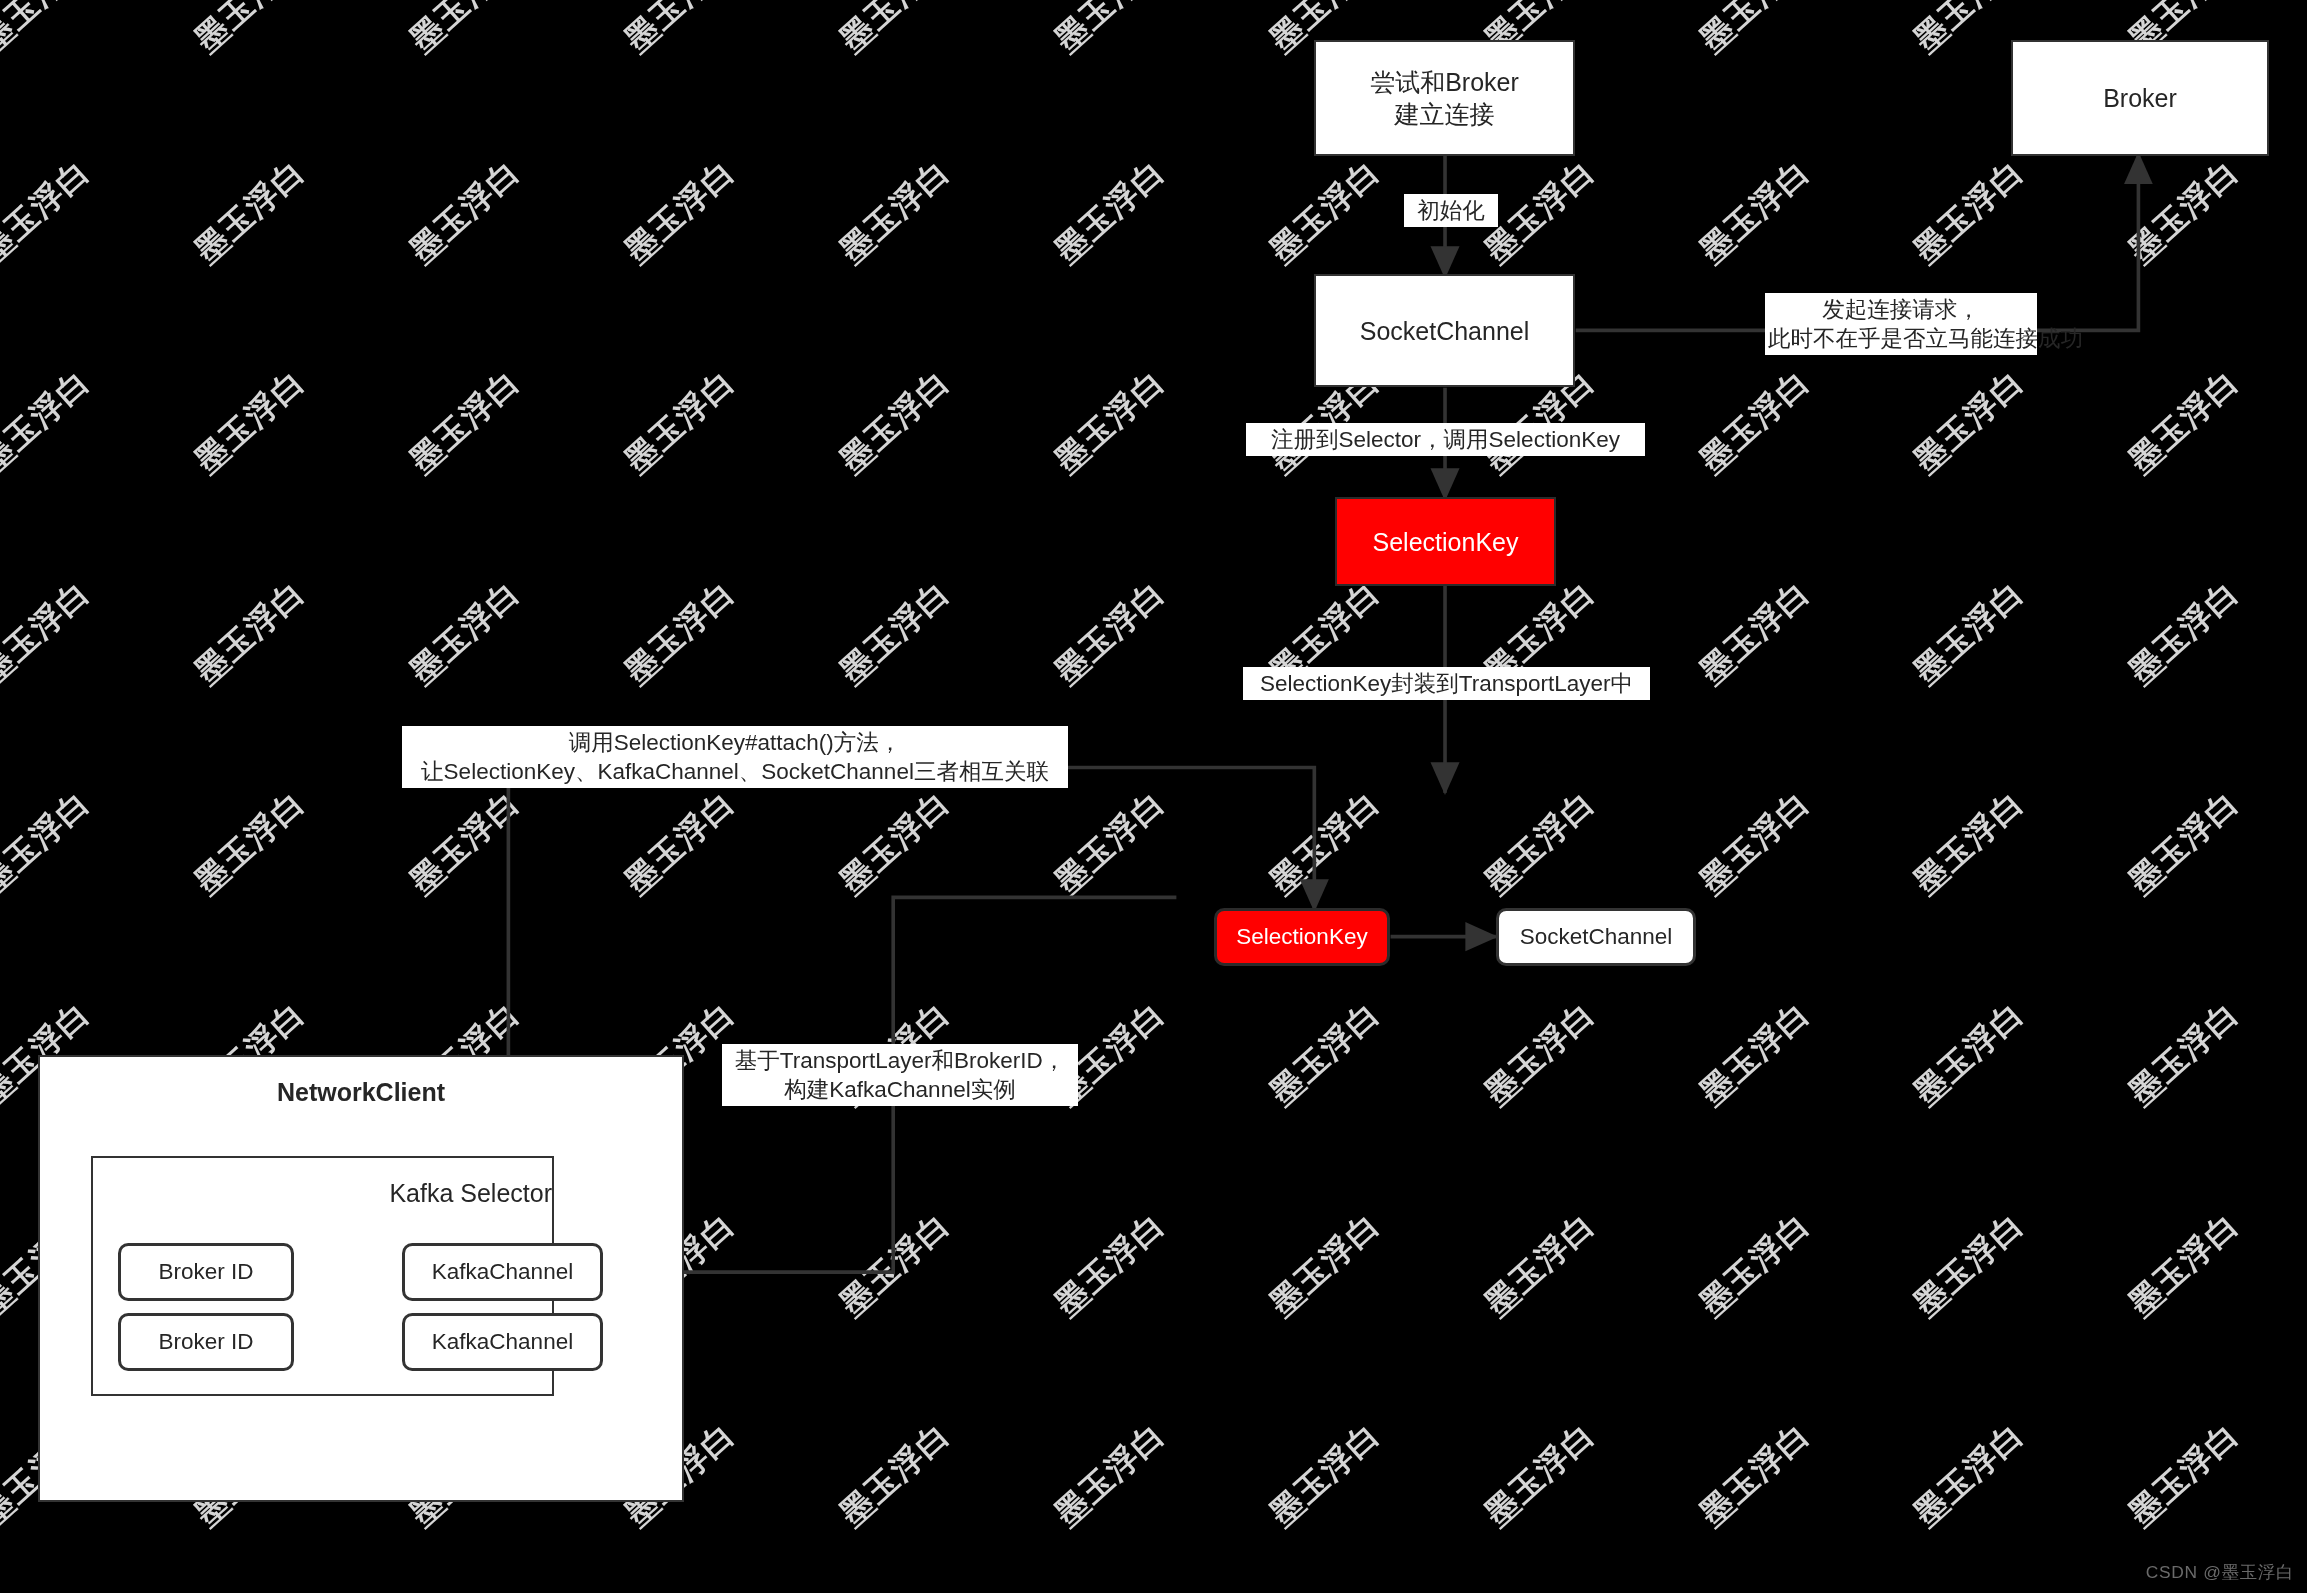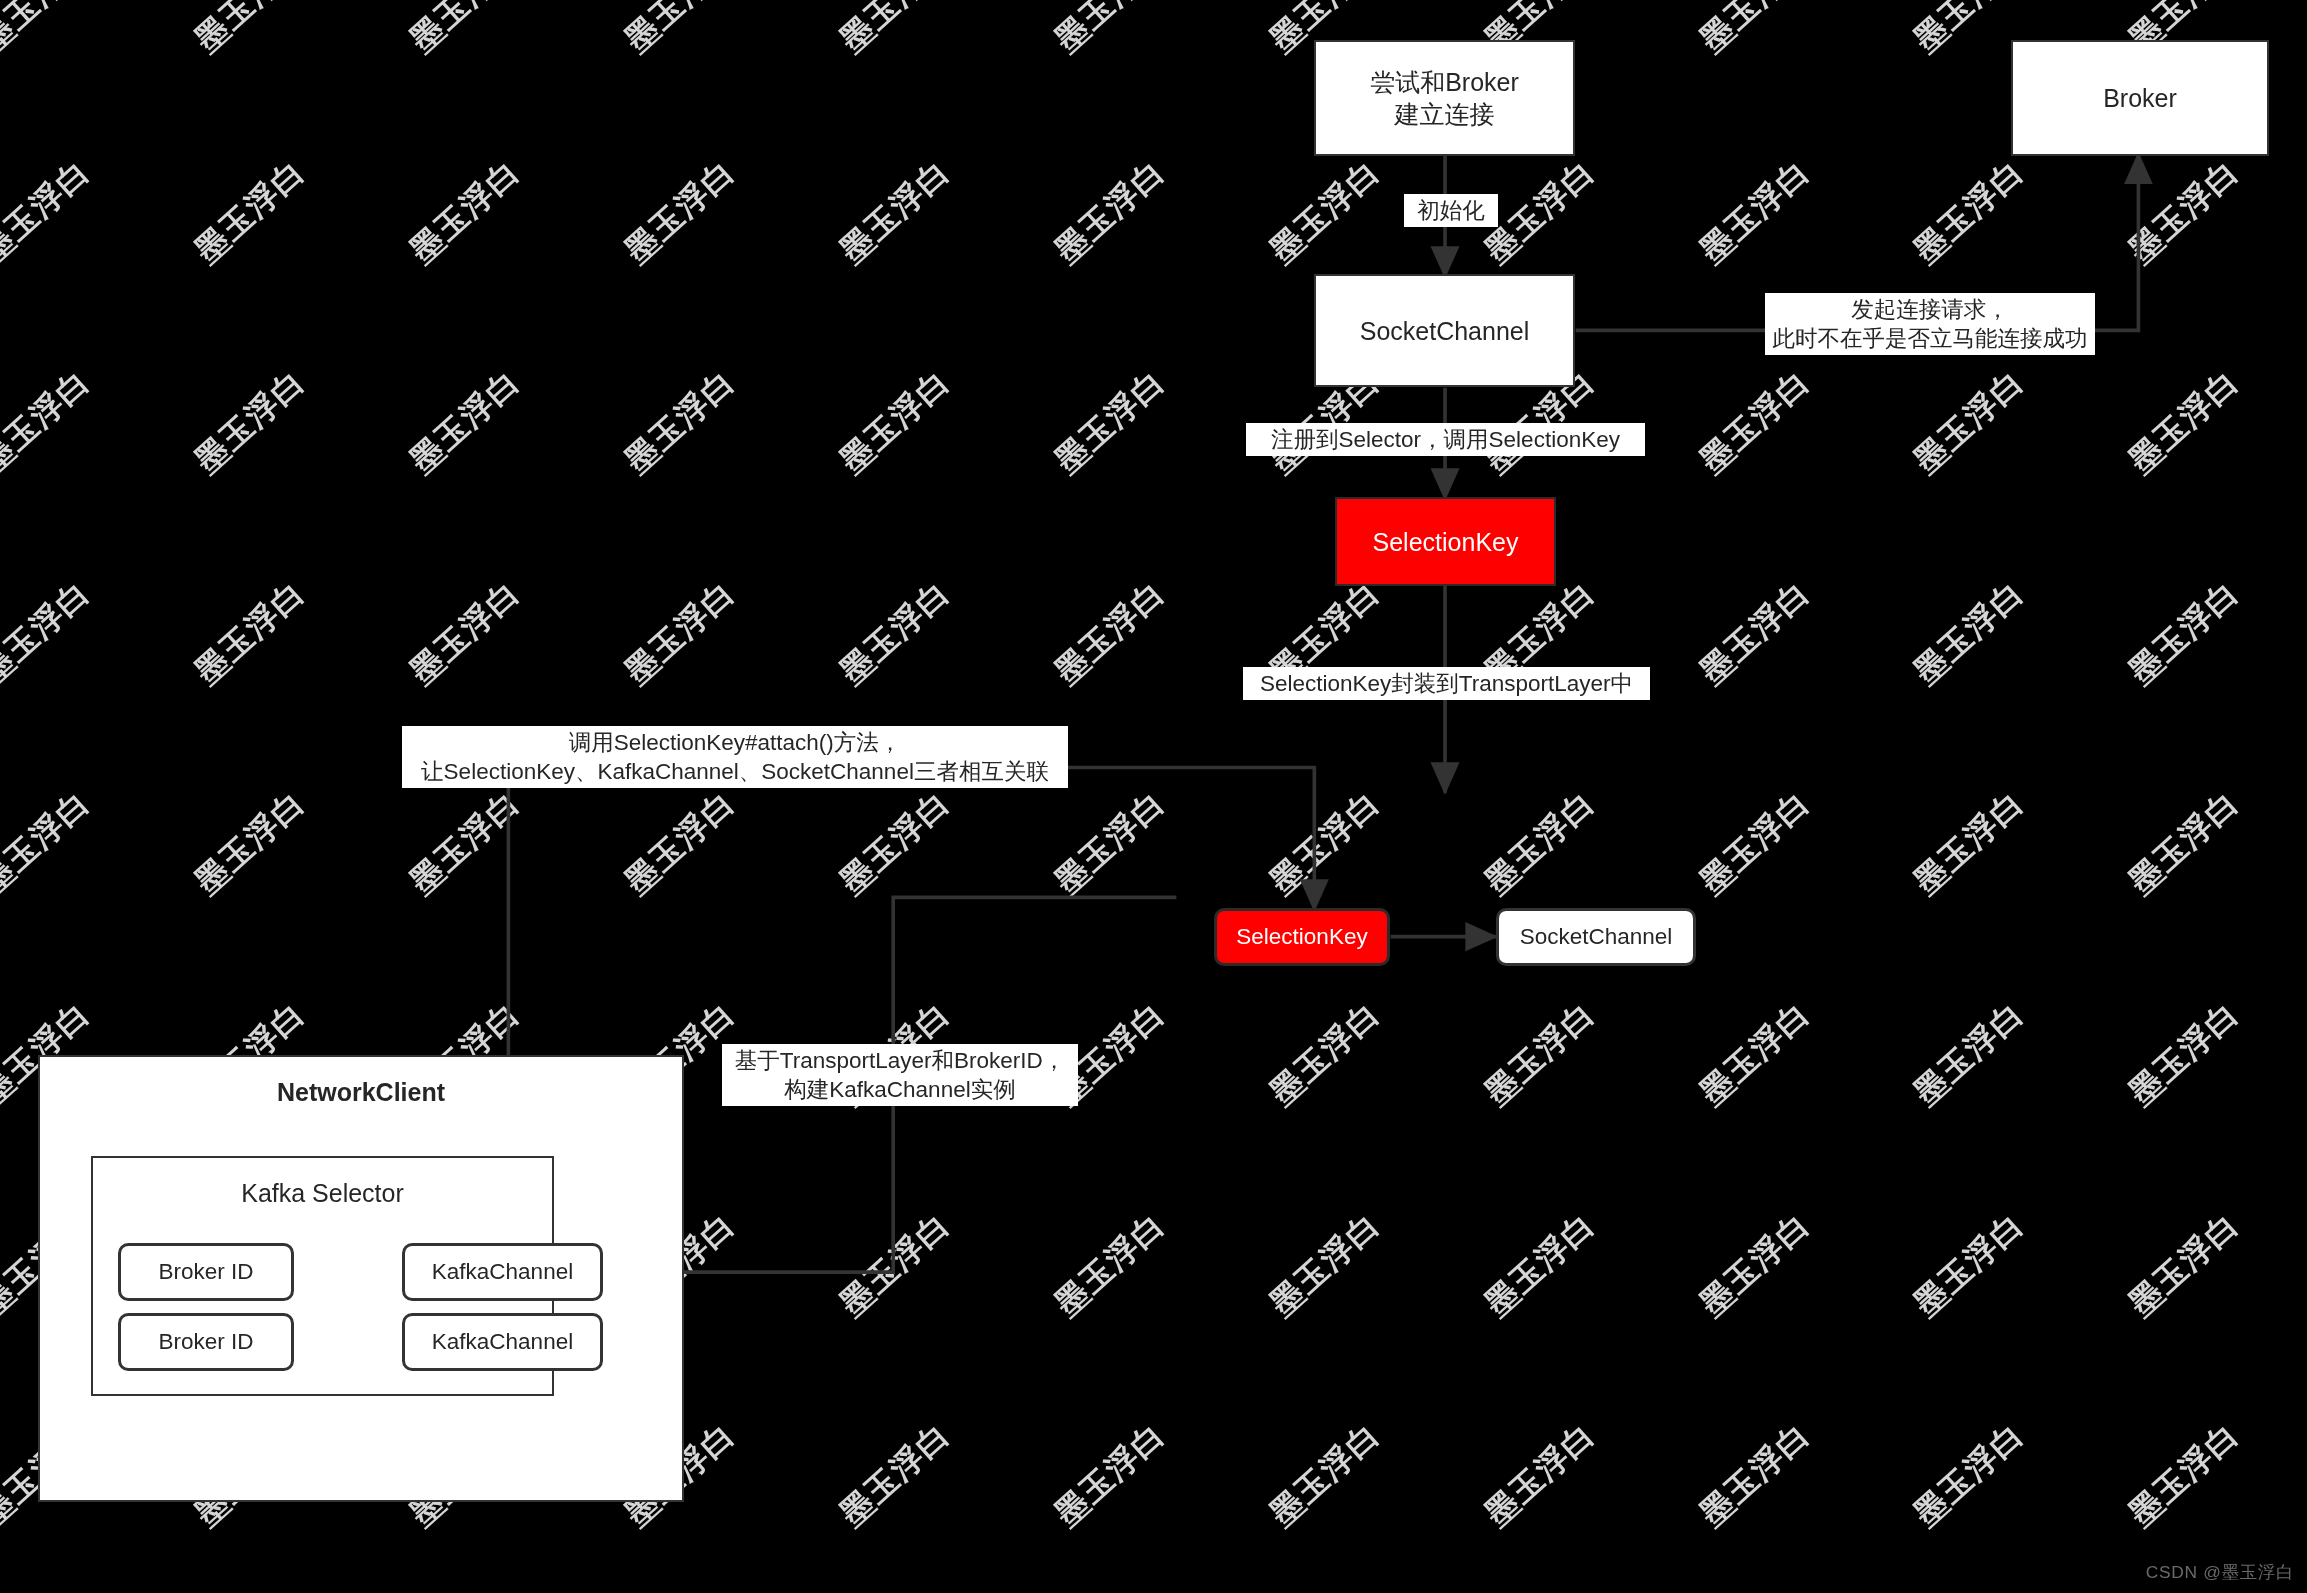--- a/index.html
+++ b/index.html
@@ -191,40 +191,40 @@
     <span>SelectionKey</span>
   </div>
   <div class="node rounded" style="left:1496px;top:908px;width:200px;height:58px;font-size:22.5px;">
     <span>SocketChannel</span>
   </div>
 
   <div class="node container" style="left:38px;top:1055px;width:646px;height:447px;">
     <span class="ctitle bold">NetworkClient</span>
   </div>
 
-  <div class="node container" style="left:91px;top:1156px;width:463px;height:240px;">
+  <div class="node container" style="left:91px;top:1156px;width:463px;height:240px;justify-content:flex-end;">
     <span class="ctitle">Kafka Selector</span>
   </div>
 
   <div class="node rounded" style="left:118px;top:1243px;width:176px;height:58px;font-size:22.5px;">
     <span>Broker ID</span>
   </div>
   <div class="node rounded" style="left:402px;top:1243px;width:201px;height:58px;font-size:22.5px;">
     <span>KafkaChannel</span>
   </div>
   <div class="node rounded" style="left:118px;top:1313px;width:176px;height:58px;font-size:22.5px;">
     <span>Broker ID</span>
   </div>
   <div class="node rounded" style="left:402px;top:1313px;width:201px;height:58px;font-size:22.5px;">
     <span>KafkaChannel</span>
   </div>
 
   <div class="elabel" style="left:1404px;top:194px;width:94px;">初始化</div>
 
-  <div class="elabel" style="left:1765px;top:293px;width:330px;">发起连接请求，
+  <div class="elabel" style="left:1765px;top:293px;width:272px;">发起连接请求，
 此时不在乎是否立马能连接成功</div>
 
   <div class="elabel" style="left:1246px;top:423px;width:399px;">注册到Selector，调用SelectionKey</div>
 
   <div class="elabel" style="left:1243px;top:667px;width:407px;">SelectionKey封装到TransportLayer中</div>
 
   <div class="elabel" style="left:402px;top:726px;width:666px;">调用SelectionKey#attach()方法，
 让SelectionKey、KafkaChannel、SocketChannel三者相互关联</div>
 
   <div class="elabel" style="left:710px;top:1044px;width:356px;margin-left:12px;">基于TransportLayer和BrokerID，

